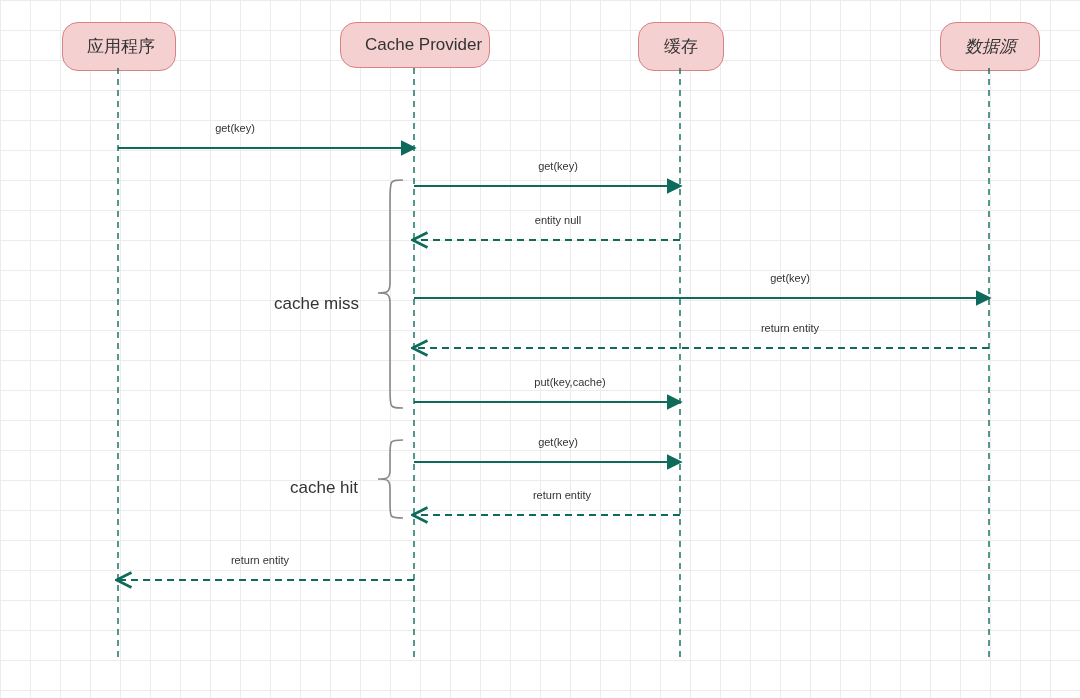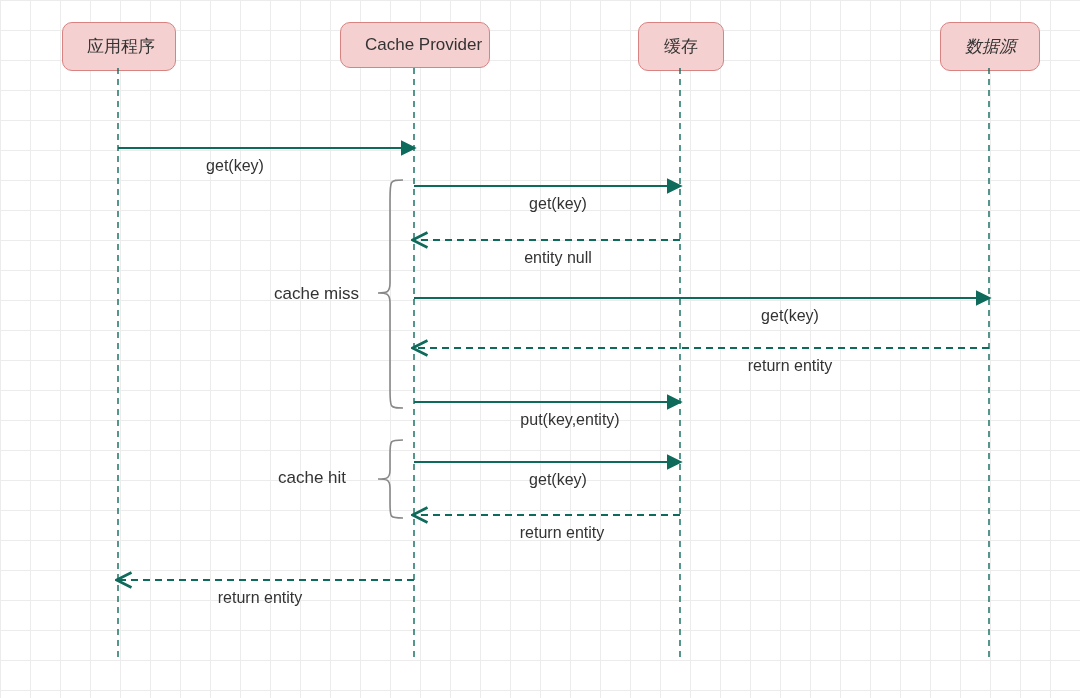--- a/index.html
+++ b/index.html
@@ -23,53 +23,53 @@
       linear-gradient(90deg, #ececec 1px, transparent 1px);
     background-size: 30px 30px;
     background-position: 0 0;
   }
 
   
   .participant {
     position: absolute;
     background: #f5d0d0;
     border: 1.5px solid #d98282;
-    border-radius: 10px;
+    border-radius: 16px;
     padding: 12px 24px;
     text-align: center;
     font-size: 17px;
     color: #333;
     white-space: nowrap;
   }
 
   
   svg.arrows {
     position: absolute;
     left: 0; top: 0;
     width: 1080px;
     height: 698px;
     pointer-events: none;
   }
 
   .msg-label {
     position: absolute;
-    font-size: 16px;
+    font-size: 11px;
     color: #333;
     white-space: nowrap;
     transform: translateX(-50%);
-    margin-top: 35px;
   }
 
   
   .group-label {
     position: absolute;
     font-size: 17px;
     color: #333;
     text-align: right;
     white-space: nowrap;
+    margin-top: 10px;
   }
 </style>
 </head>
 <body>
 
 <div class="canvas">
 
   <div class="participant" style="left:62px; top:22px; width:64px;">
     <span>应用程序</span>
   </div>
@@ -133,21 +133,21 @@
              C 386,479 390,479 390,488
              L 390,503
              C 390,518 390,518 403,518" fill="none" stroke="#888888" stroke-width="1.6"></path>
   </svg>
 
   <span class="msg-label" style="left:235px; top:122px;">get(key)</span>
   <span class="msg-label" style="left:558px; top:160px;">get(key)</span>
   <span class="msg-label" style="left:558px; top:214px;">entity null</span>
   <span class="msg-label" style="left:790px; top:272px;">get(key)</span>
   <span class="msg-label" style="left:790px; top:322px;">return entity</span>
-  <span class="msg-label" style="left:570px; top:376px;">put(key,entity)</span>
+  <span class="msg-label" style="left:570px; top:376px;">put(key,cache)</span>
   <span class="msg-label" style="left:558px; top:436px;">get(key)</span>
   <span class="msg-label" style="left:562px; top:489px;">return entity</span>
   <span class="msg-label" style="left:260px; top:554px;">return entity</span>
 
   <span class="group-label" style="left:274px; top:284px;">cache miss</span>
-  <span class="group-label" style="left:278px; top:468px;">cache hit</span>
+  <span class="group-label" style="left:290px; top:468px;">cache hit</span>
 
 </div>
 
 </body></html>

